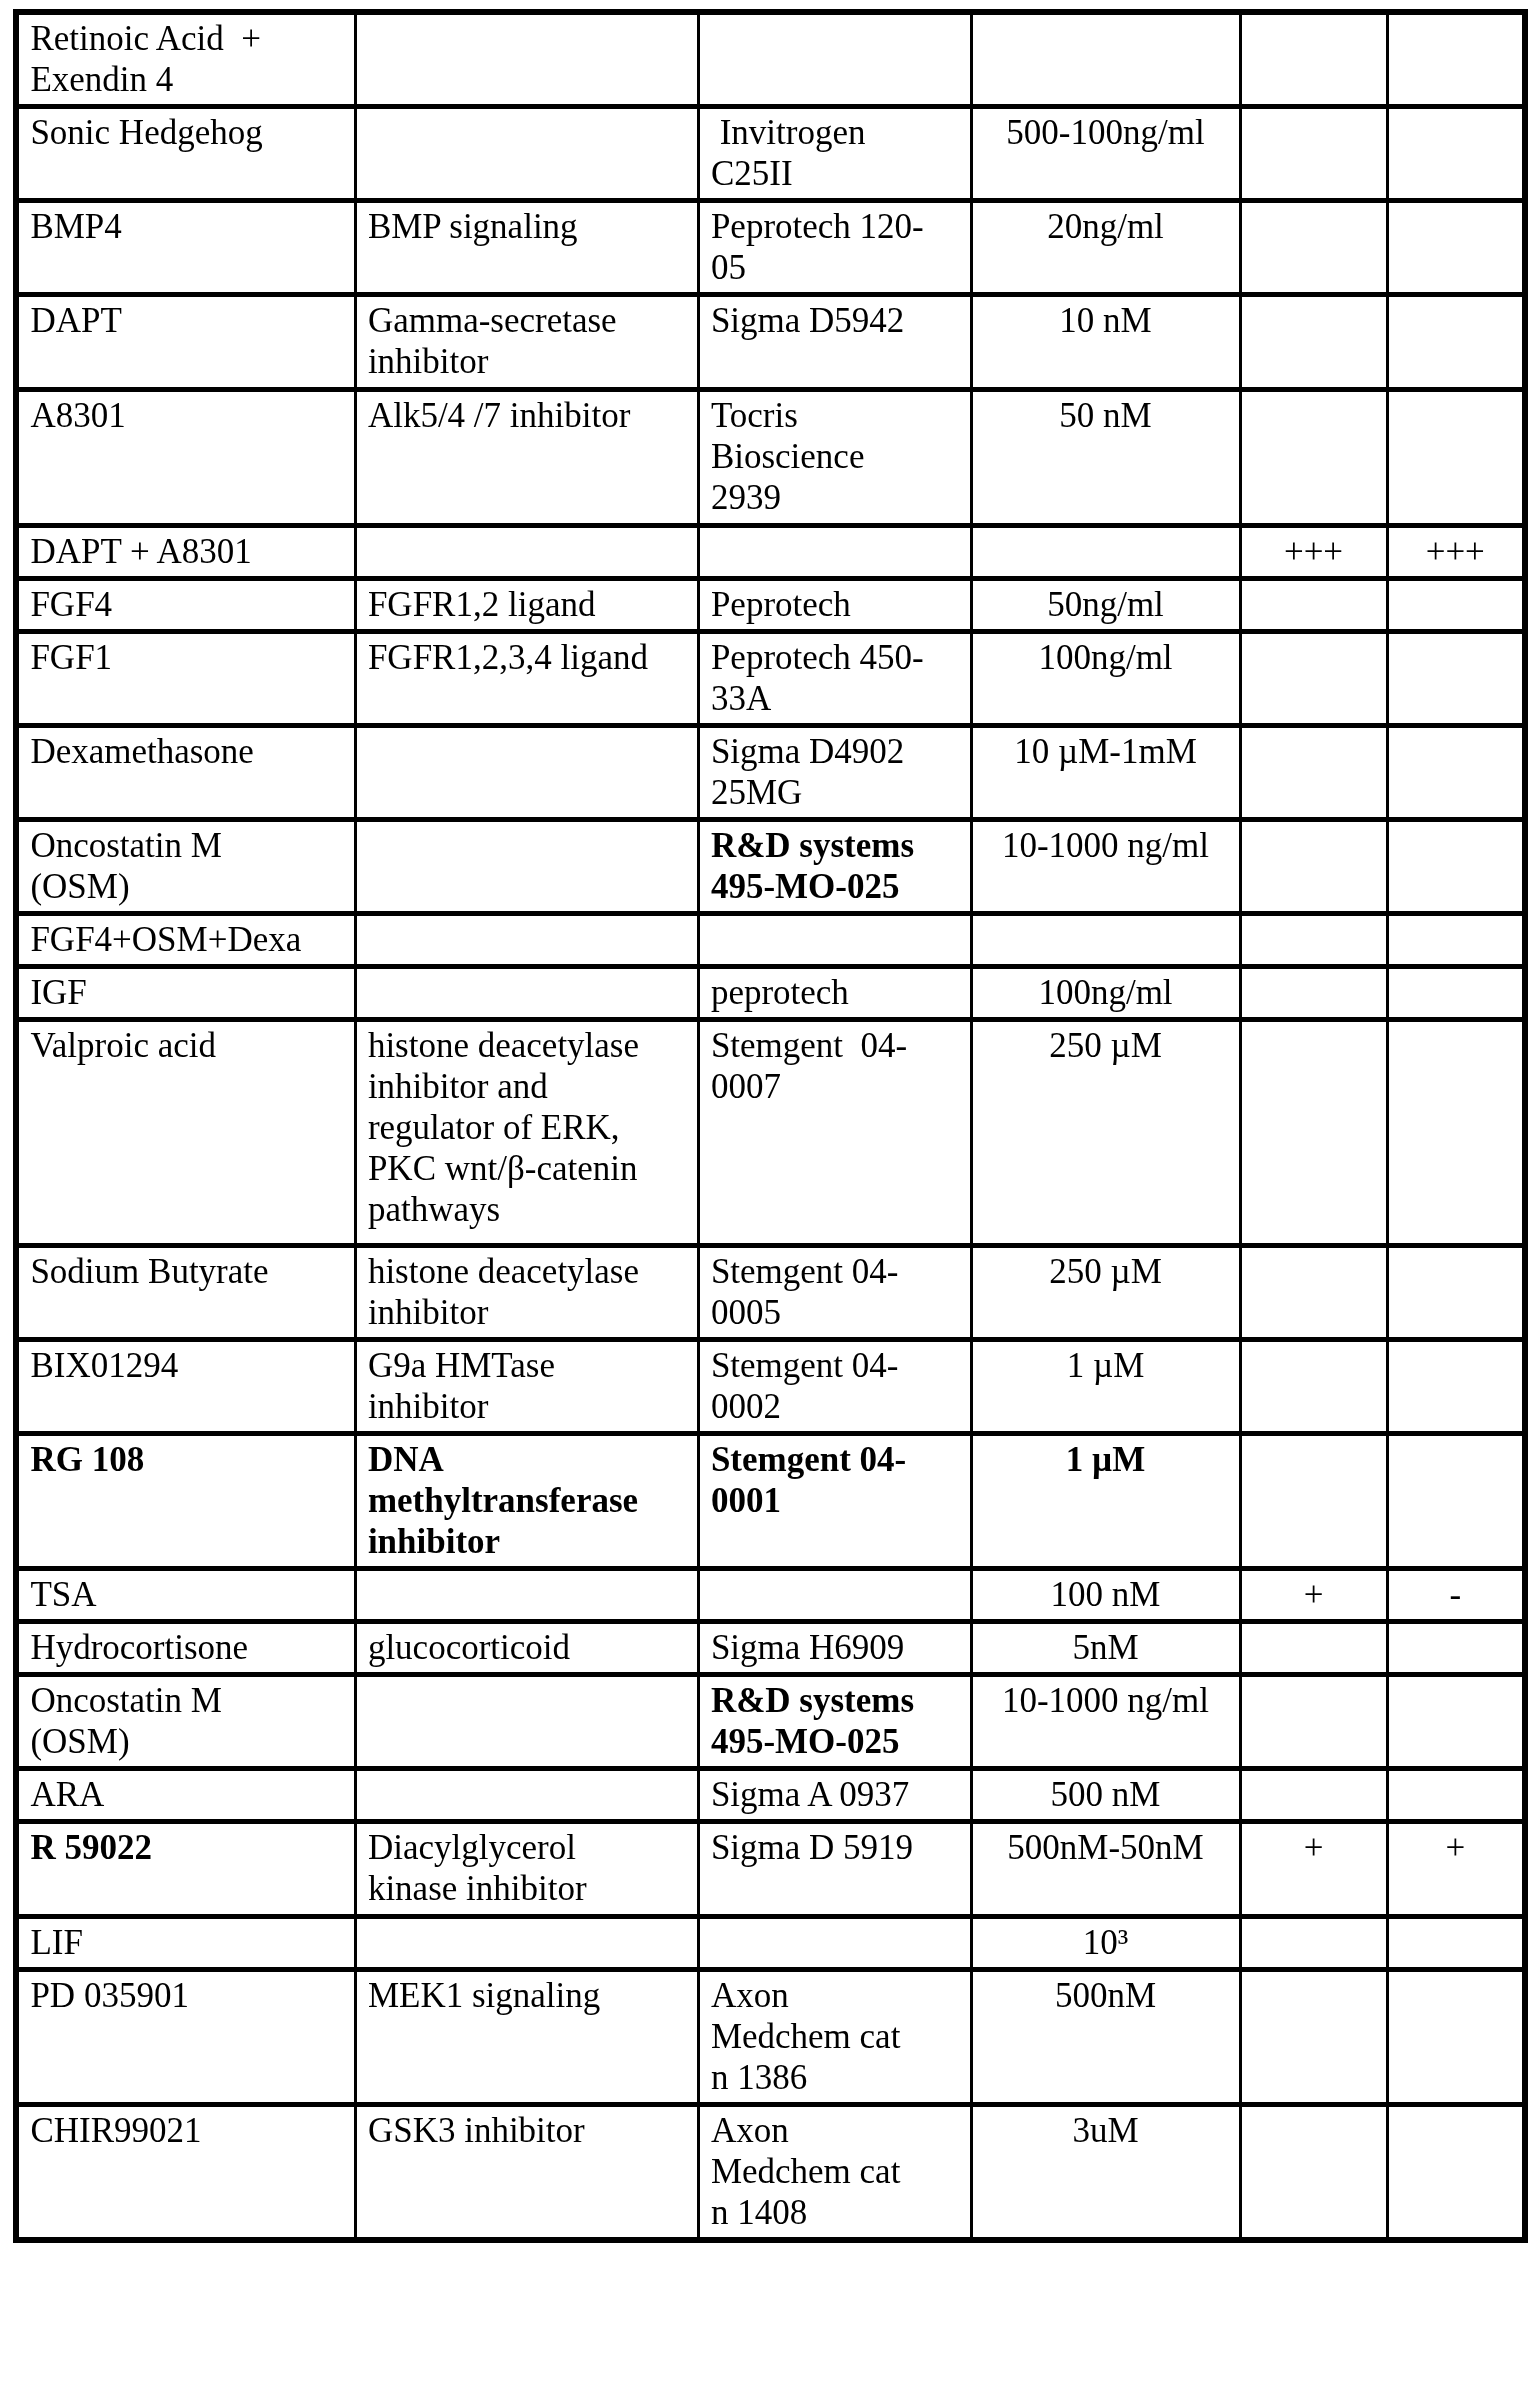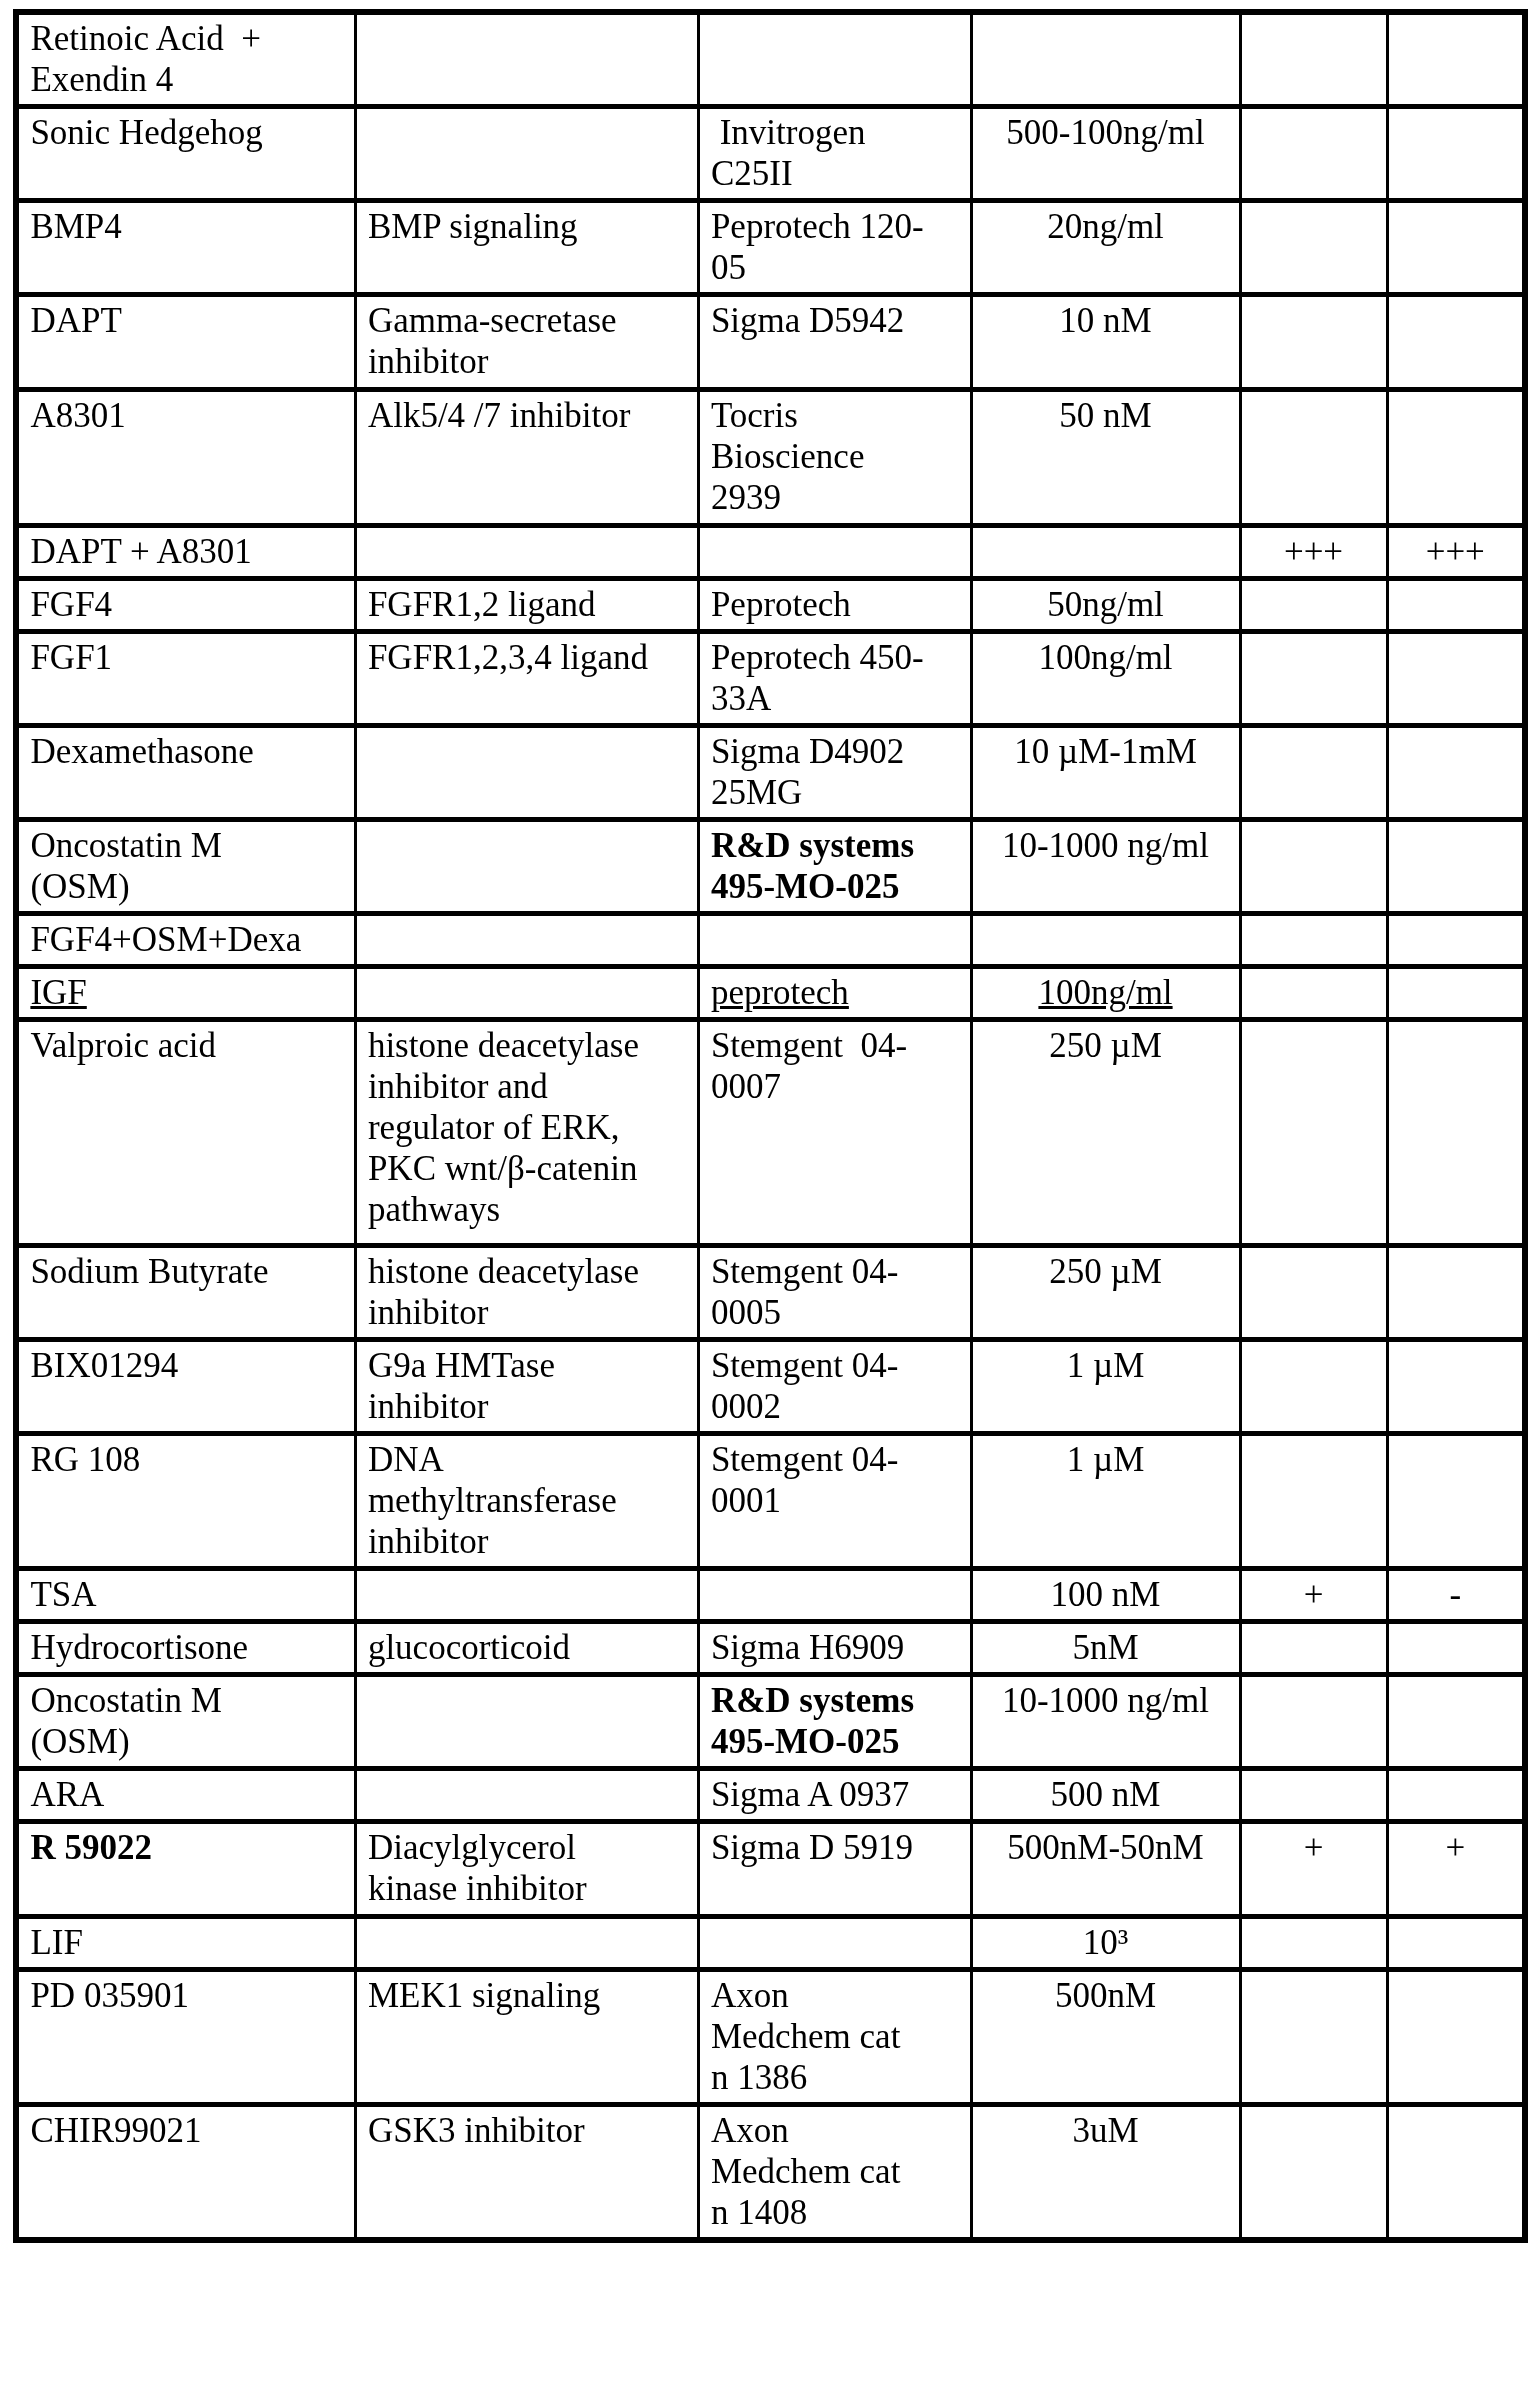--- a/index.html
+++ b/index.html
@@ -146,21 +146,21 @@
           <td class="cell align-center"></td>
         </tr>
         <tr style="height: 37px;">
           <td class="cell">FGF4+OSM+Dexa</td>
           <td class="cell"></td>
           <td class="cell"></td>
           <td class="cell align-center"></td>
           <td class="cell align-center"></td>
           <td class="cell align-center"></td>
         </tr>
-        <tr style="height: 48px; text-decoration: underline;">
+        <tr style="height: 48px;">
           <td class="cell">IGF</td>
           <td class="cell"></td>
           <td class="cell">peprotech</td>
           <td class="cell align-center">100ng/ml</td>
           <td class="cell align-center"></td>
           <td class="cell align-center"></td>
         </tr>
         <tr style="height: 226px;">
           <td class="cell">Valproic acid</td>
           <td class="cell">histone deacetylase
@@ -187,21 +187,21 @@
         <tr style="height: 88px;">
           <td class="cell">BIX01294</td>
           <td class="cell">G9a HMTase
 inhibitor</td>
           <td class="cell">Stemgent 04-
 0002</td>
           <td class="cell align-center">1 µM</td>
           <td class="cell align-center"></td>
           <td class="cell align-center"></td>
         </tr>
-        <tr style="height: 135px;">
+        <tr style="height: 135px; font-weight: bold;">
           <td class="cell">RG 108</td>
           <td class="cell">DNA
 methyltransferase
 inhibitor</td>
           <td class="cell">Stemgent 04-
 0001</td>
           <td class="cell align-center">1 µM</td>
           <td class="cell align-center"></td>
           <td class="cell align-center"></td>
         </tr>

